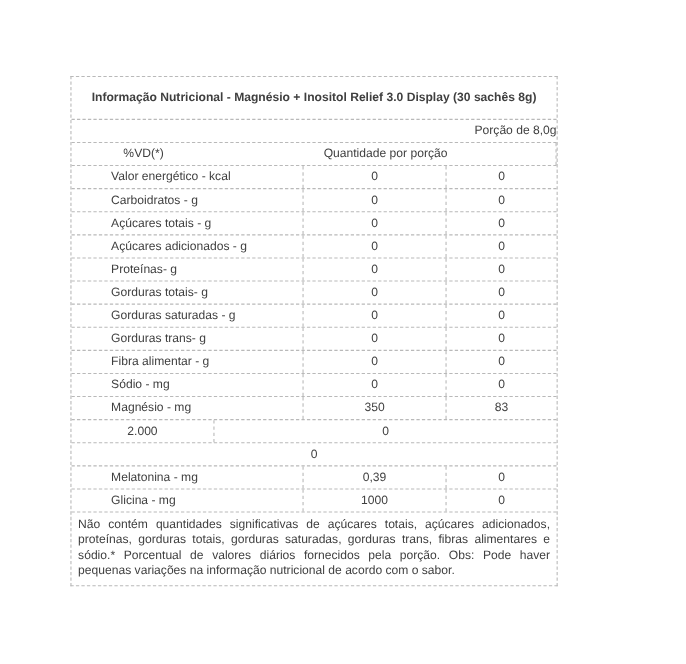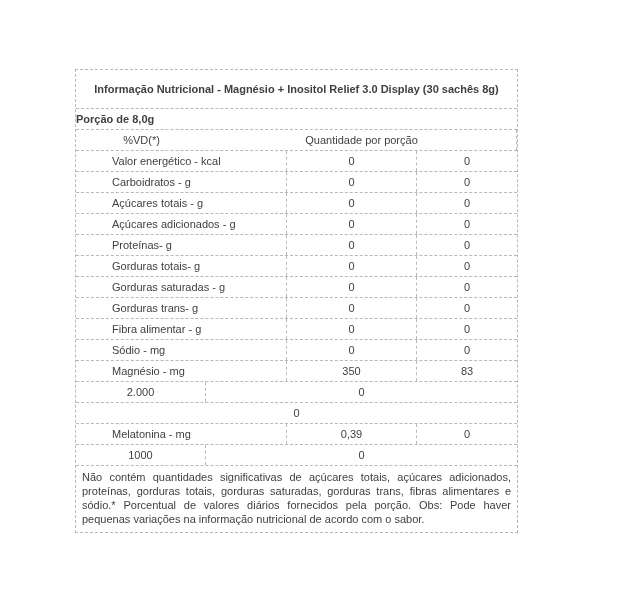--- a/index.html
+++ b/index.html
@@ -10,21 +10,21 @@
   body {
     width: 624px;
     height: 604px;
     position: relative;
     font-family: "Liberation Sans", sans-serif;
     color: #3f3f3f;
     -webkit-font-smoothing: antialiased;
   }
   .sheet {
     position: absolute;
-    left: 75px;
+    left: 64px;
     top: 69px;
     width: 443px;
     box-sizing: border-box;
     border: 1px dashed #b9b9b9;
     background: #ffffff;
     font-size: 11px;
   }
   .row {
     display: flex;
     align-items: stretch;
@@ -38,23 +38,23 @@
   }
   .row-title {
     height: 38px;
     justify-content: center;
     align-items: center;
     font-weight: bold;
     text-align: center;
   }
   .row-portion {
     height: 20px;
-    justify-content: flex-start;
+    justify-content: flex-end;
     align-items: center;
-    font-weight: bold;
+    font-weight: normal;
   }
   .row-head { height: 20px; }
   .head-qty {
     width: 310px;
     justify-content: center;
     border-right: 1px dashed #b9b9b9;
   }
   .head-vd {
     flex: 1;
     justify-content: center;
@@ -177,20 +177,21 @@
     <div class="cell c-vd">0</div>
   </div>
 
   <div class="row datarow">
     <div class="cell c-label">Melatonina - mg</div>
     <div class="cell c-qty">0,39</div>
     <div class="cell c-vd">0</div>
   </div>
 
   <div class="row datarow">
+    <div class="cell c-label">Glicina - mg</div>
     <div class="cell c-qty">1000</div>
     <div class="cell c-vd">0</div>
   </div>
 
   <div class="row row-footer">
     <p>Não contém quantidades significativas de açúcares totais, açúcares adicionados, proteínas, gorduras totais, gorduras saturadas, gorduras trans, fibras alimentares e sódio.* Porcentual de valores diários fornecidos pela porção. Obs: Pode haver pequenas variações na informação nutricional de acordo com o sabor.</p>
   </div>
 
 </div>
 

